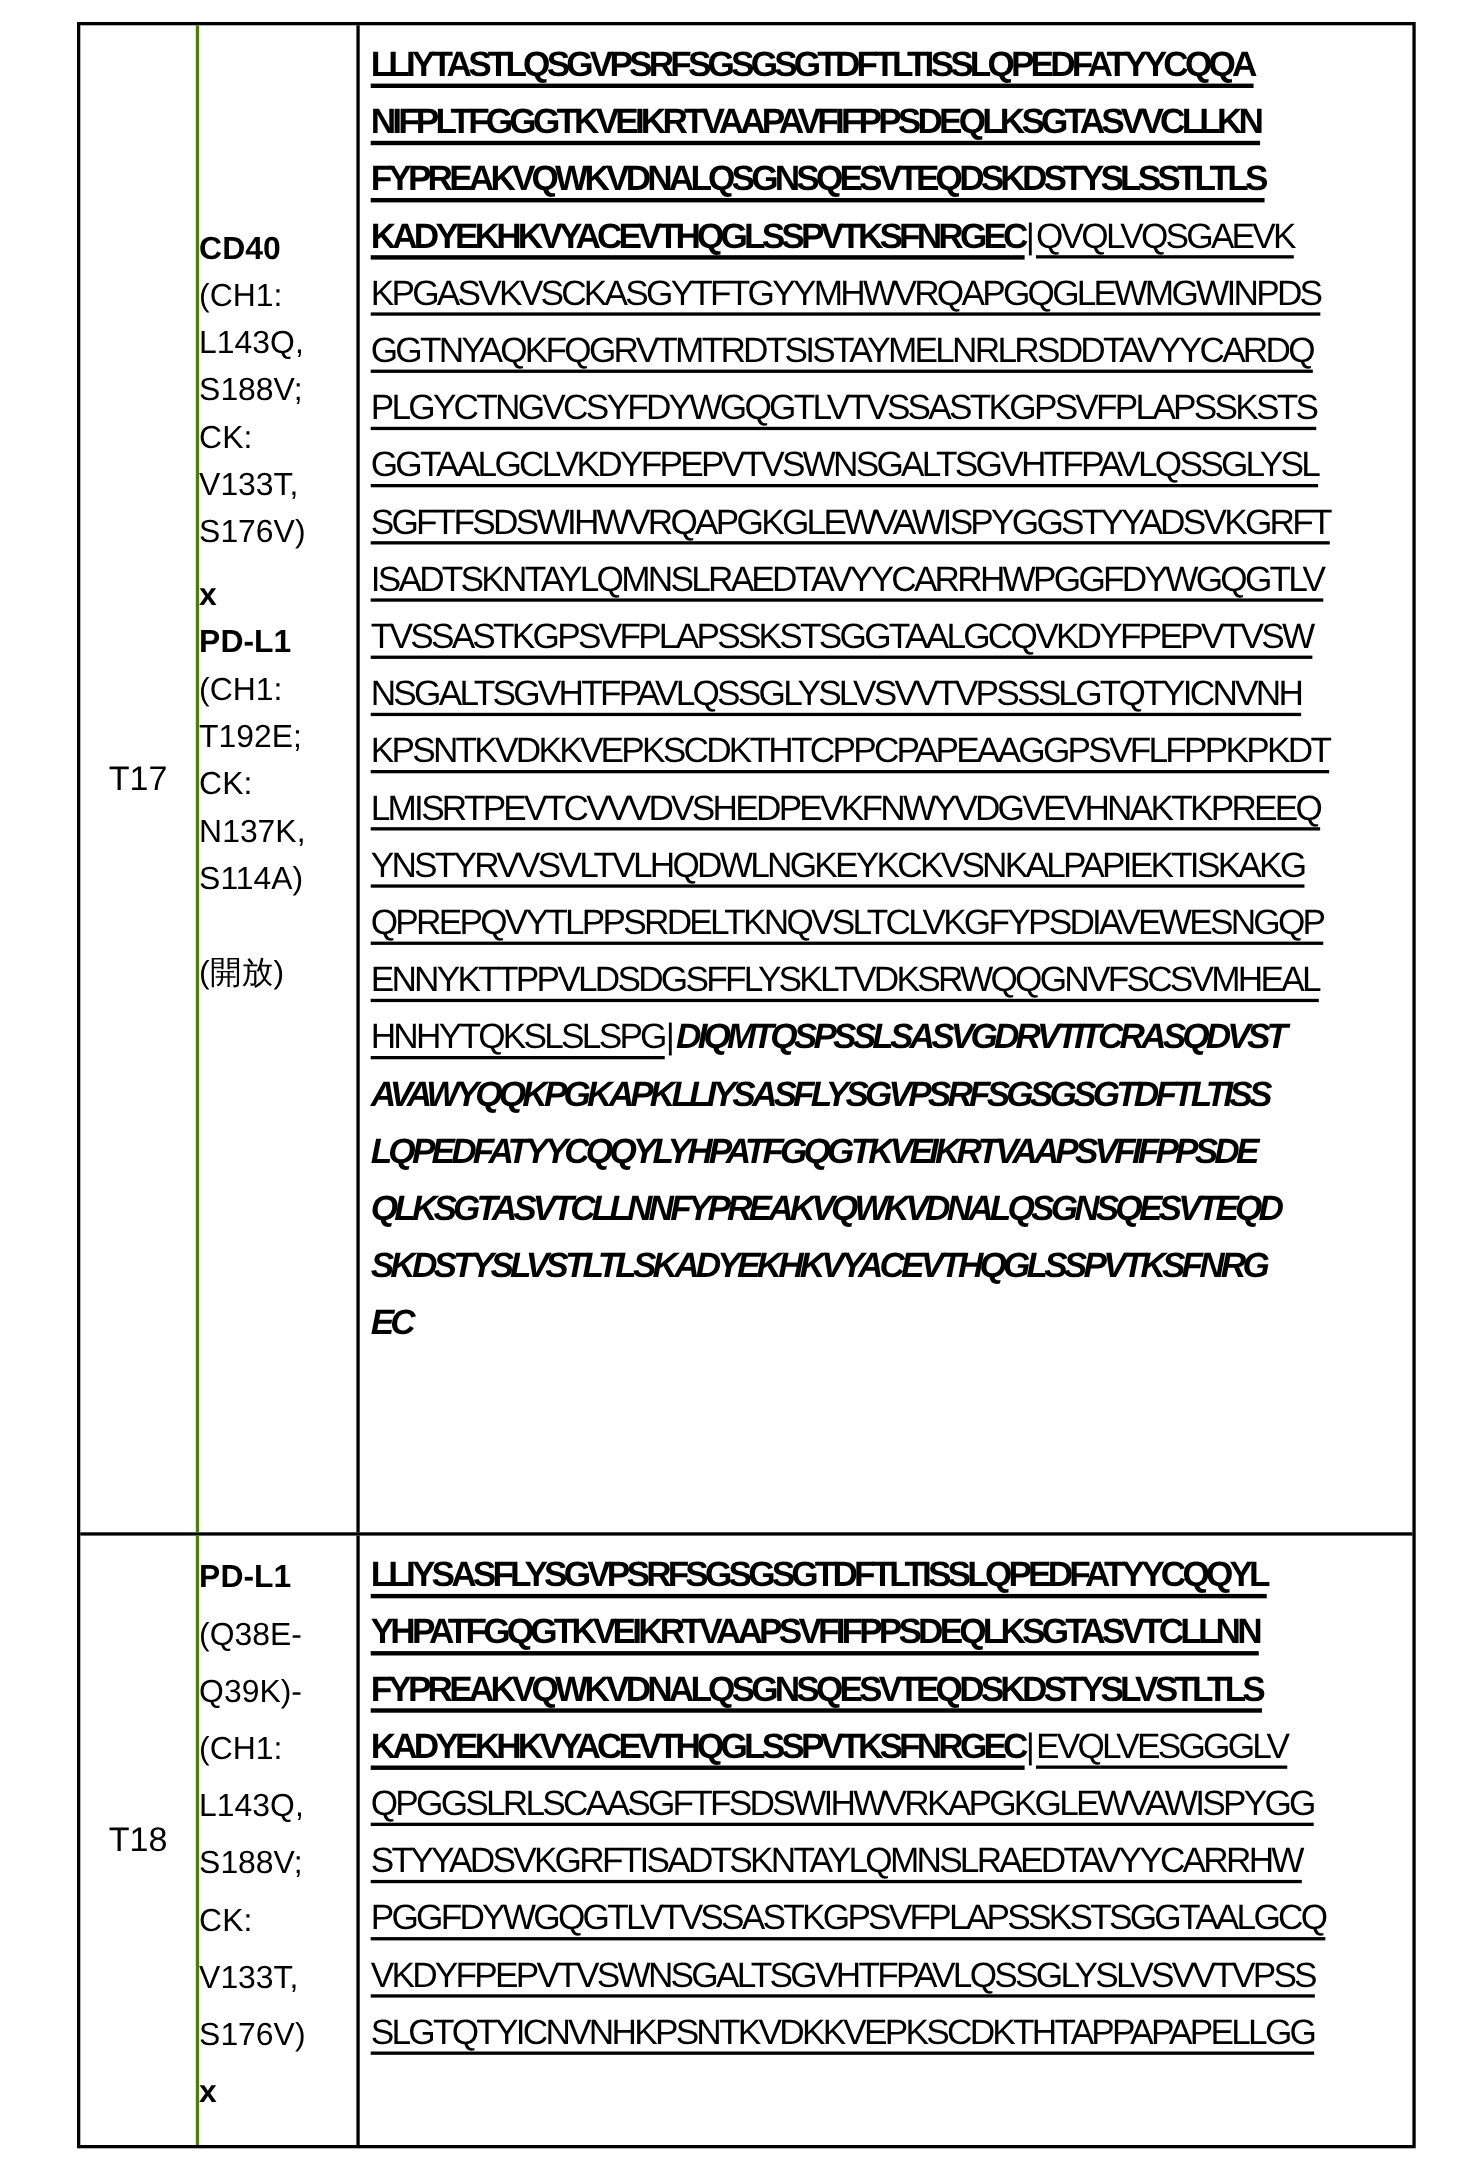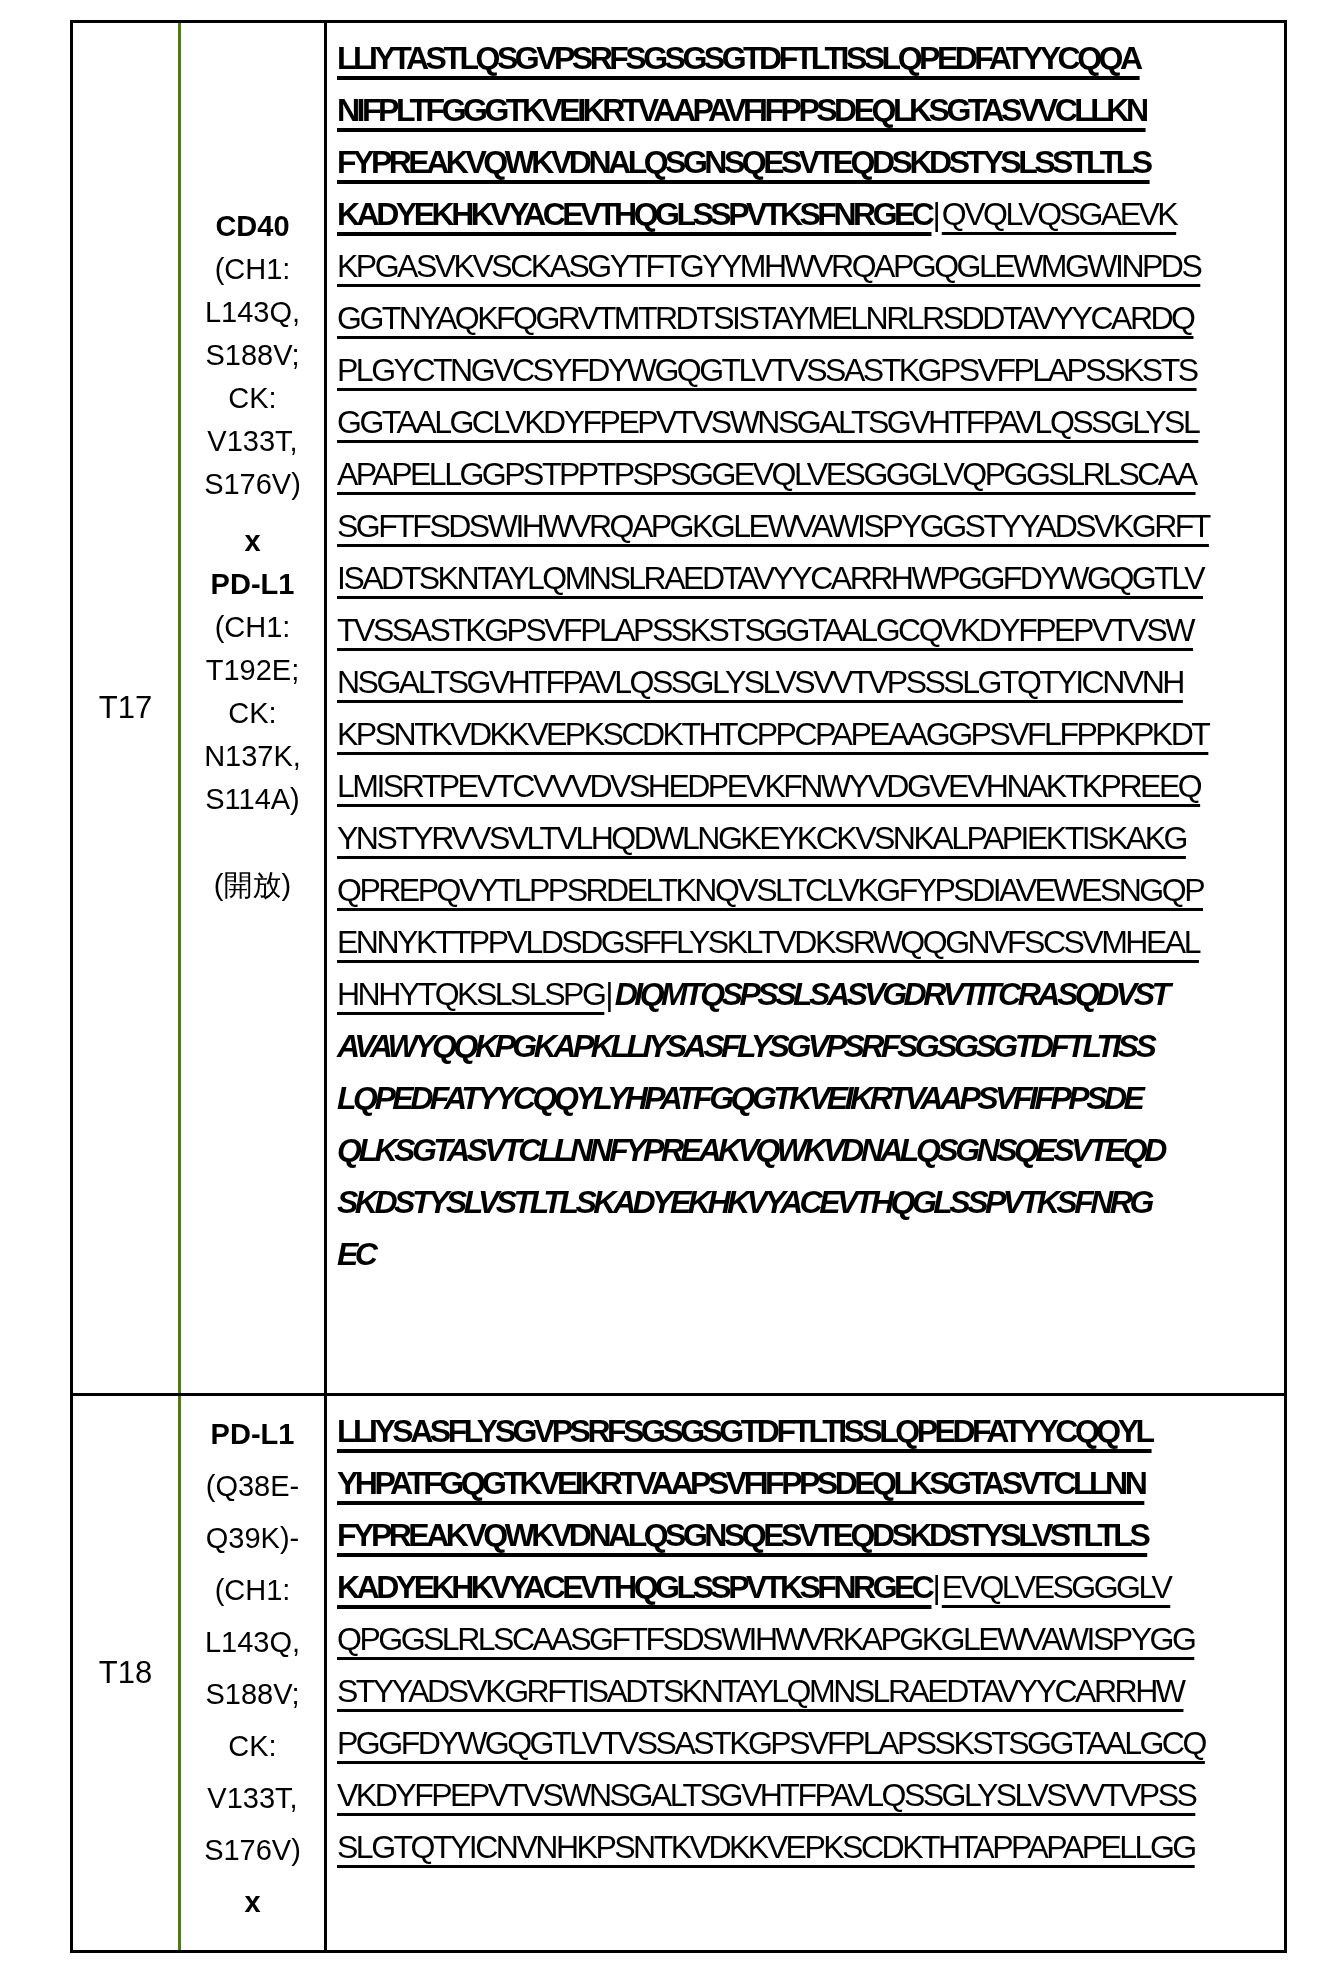--- a/index.html
+++ b/index.html
@@ -13,21 +13,21 @@
   }
   .row{display:grid;grid-template-columns:108px 146px 1fr;box-sizing:border-box;}
   .row + .row{border-top:3px solid #000;}
   .row.t17{height:1370px;}
   .row.t18{height:557px;}
   .cell{box-sizing:border-box;overflow:hidden;}
   .cell-id{
     border-right:3px solid #4d7c0f;display:flex;align-items:center;justify-content:center;
     font-size:31px;
   }
-  .cell-desc{border-right:3px solid #000;text-align:center;}
+  .cell-desc{border-right:3px solid #000;text-align:left;}
   .t17 .cell-desc{padding-top:182px;}
   .t18 .cell-desc{padding-top:12px;}
   .desc-line{font-size:29px;line-height:43px;white-space:nowrap;}
   .t18 .desc-line{line-height:52px;}
   .desc-line.b{font-weight:bold;}
   .desc-line.xt{margin-top:14px;}
   .cell-seq{padding:9px 0 0 10px;}
   .seq-line{
     font-size:32px;line-height:52px;height:52px;white-space:nowrap;
     letter-spacing:-2.5px;
@@ -72,21 +72,20 @@
         </div>
     <div class="cell cell-seq">
           <div class="seq-line"><span class="bu">LLIYTASTLQSGVPSRFSGSGSGTDFTLTISSLQPEDFATYYCQQA</span></div>
           <div class="seq-line"><span class="bu">NIFPLTFGGGTKVEIKRTVAAPAVFIFPPSDEQLKSGTASVVCLLKN</span></div>
           <div class="seq-line"><span class="bu">FYPREAKVQWKVDNALQSGNSQESVTEQDSKDSTYSLSSTLTLS</span></div>
           <div class="seq-line"><span class="bu">KADYEKHKVYACEVTHQGLSSPVTKSFNRGEC</span><span class="sep">|</span><span class="ru">QVQLVQSGAEVK</span></div>
           <div class="seq-line"><span class="ru">KPGASVKVSCKASGYTFTGYYMHWVRQAPGQGLEWMGWINPDS</span></div>
           <div class="seq-line"><span class="ru">GGTNYAQKFQGRVTMTRDTSISTAYMELNRLRSDDTAVYYCARDQ</span></div>
           <div class="seq-line"><span class="ru">PLGYCTNGVCSYFDYWGQGTLVTVSSASTKGPSVFPLAPSSKSTS</span></div>
           <div class="seq-line"><span class="ru">GGTAALGCLVKDYFPEPVTVSWNSGALTSGVHTFPAVLQSSGLYSL</span></div>
-          <div class="seq-line"><span class="ru">APAPELLGGPSTPPTPSPSGGEVQLVESGGGLVQPGGSLRLSCAA</span></div>
           <div class="seq-line"><span class="ru">SGFTFSDSWIHWVRQAPGKGLEWVAWISPYGGSTYYADSVKGRFT</span></div>
           <div class="seq-line"><span class="ru">ISADTSKNTAYLQMNSLRAEDTAVYYCARRHWPGGFDYWGQGTLV</span></div>
           <div class="seq-line"><span class="ru">TVSSASTKGPSVFPLAPSSKSTSGGTAALGCQVKDYFPEPVTVSW</span></div>
           <div class="seq-line"><span class="ru">NSGALTSGVHTFPAVLQSSGLYSLVSVVTVPSSSLGTQTYICNVNH</span></div>
           <div class="seq-line"><span class="ru">KPSNTKVDKKVEPKSCDKTHTCPPCPAPEAAGGPSVFLFPPKPKDT</span></div>
           <div class="seq-line"><span class="ru">LMISRTPEVTCVVVDVSHEDPEVKFNWYVDGVEVHNAKTKPREEQ</span></div>
           <div class="seq-line"><span class="ru">YNSTYRVVSVLTVLHQDWLNGKEYKCKVSNKALPAPIEKTISKAKG</span></div>
           <div class="seq-line"><span class="ru">QPREPQVYTLPPSRDELTKNQVSLTCLVKGFYPSDIAVEWESNGQP</span></div>
           <div class="seq-line"><span class="ru">ENNYKTTPPVLDSDGSFFLYSKLTVDKSRWQQGNVFSCSVMHEAL</span></div>
           <div class="seq-line"><span class="ru">HNHYTQKSLSLSPG</span><span class="sep">|</span><span class="bi">DIQMTQSPSSLSASVGDRVTITCRASQDVST</span></div>

